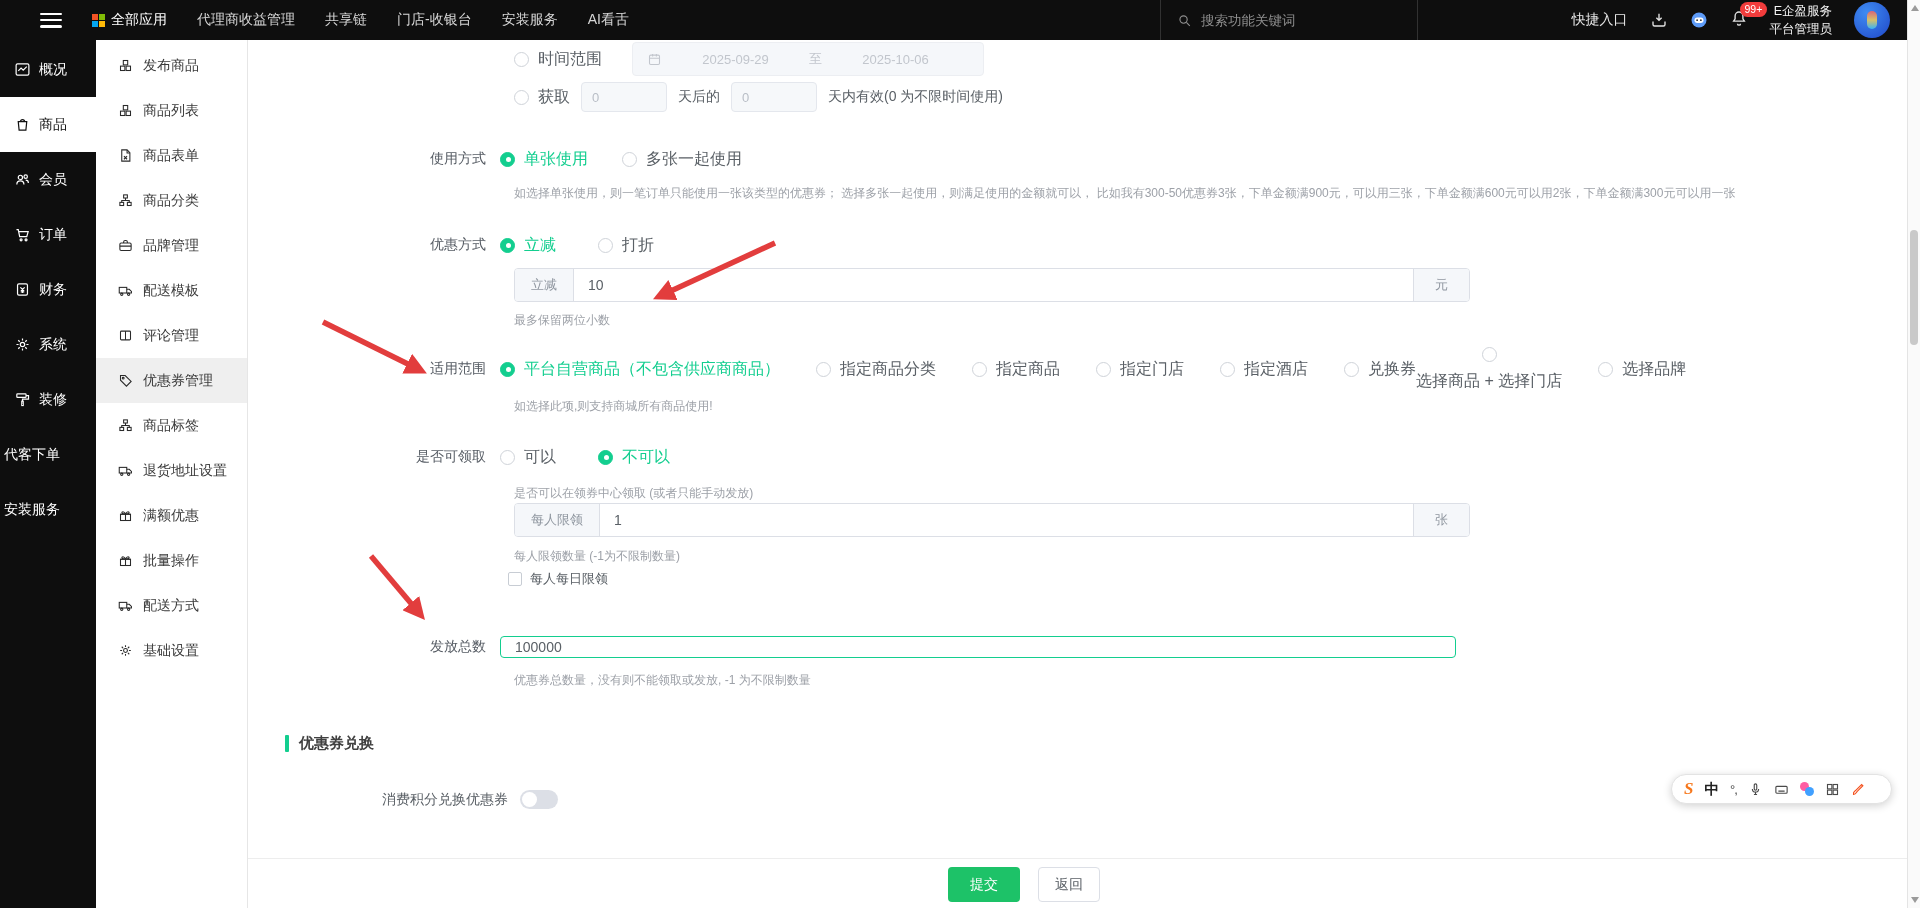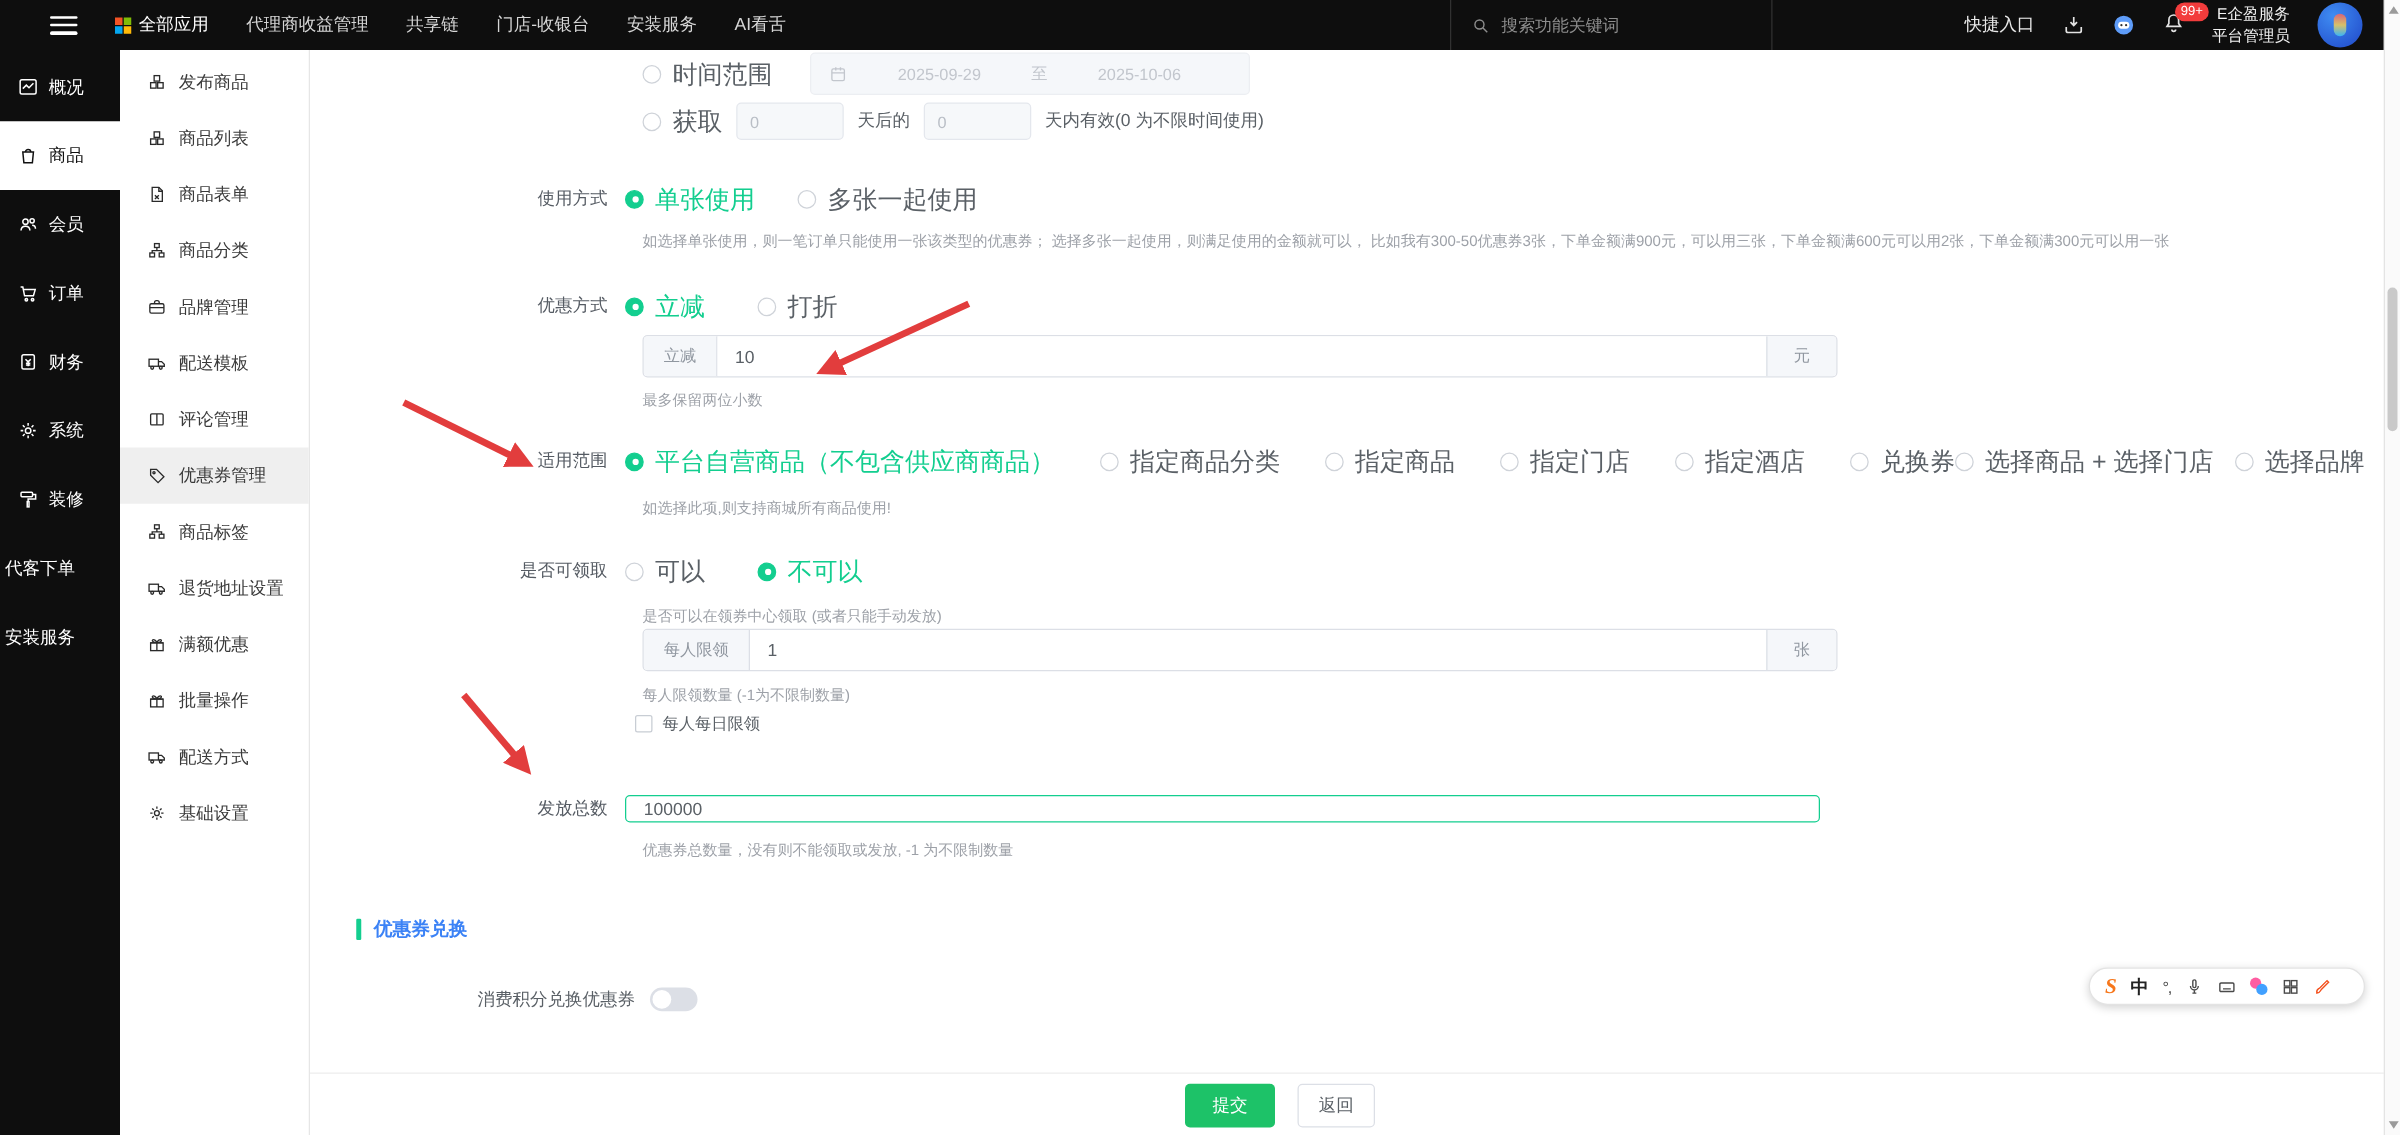--- a/index.html
+++ b/index.html
@@ -50,21 +50,21 @@
   .ssidebar{width:152px;background:#fff;border-right:1px solid #e6e6e6;flex-shrink:0;padding-top:3px;}
   .sitem{height:45px;display:flex;align-items:center;gap:10px;padding-left:22px;font-size:14px;color:#3a3a3a;cursor:pointer;white-space:nowrap;}
   .sitem svg{width:15px;height:15px;color:#2a2a2a;flex-shrink:0;}
   .sitem.active{background:#efefef;}
 
   
   .main{position:relative;flex:1;background:#fff;overflow:hidden;}
   .frow{position:absolute;left:0;display:flex;align-items:center;}
   .flabel{width:252px;text-align:right;padding-right:14px;color:var(--label);font-size:14px;flex-shrink:0;white-space:nowrap;}
   .ropt{display:flex;align-items:center;gap:9px;cursor:pointer;white-space:nowrap;}
-  .ropt .txt{font-size:20px;color:#5a6066;}
+  .ropt .txt{font-size:16px;color:#5a6066;}
   .ropt.sel .txt{color:var(--accent);}
   .radio{width:15px;height:15px;border:1px solid #cfd3d9;border-radius:50%;background:#fff;position:relative;flex-shrink:0;}
   .radio.on{background:var(--accent);border-color:var(--accent);}
   .radio.on::after{content:"";position:absolute;left:4.5px;top:4.5px;width:5px;height:5px;border-radius:50%;background:#fff;}
   .help{position:absolute;font-size:12px;color:var(--help);white-space:nowrap;}
 
   .datebox{margin-left:30px;width:352px;height:34px;background:#f5f7fa;border:1px solid #eceef2;border-radius:4px;display:flex;align-items:center;padding:0 14px;color:#c2c6cd;font-size:13px;cursor:pointer;}
   .datebox svg{width:15px;height:15px;flex-shrink:0;}
   .datebox .d{flex:1;text-align:center;}
   .mini{width:86px;height:30px;background:#f6f8fa;border:1px solid #e4e7ed;border-radius:4px;color:#b9bec6;font-size:13px;padding-left:10px;font-family:inherit;outline:none;}
@@ -74,21 +74,21 @@
   .ipre{background:#f5f7fa;border-right:1px solid var(--line);color:#9097a0;font-size:13px;display:flex;align-items:center;padding:0 16px;white-space:nowrap;}
   .isuf{background:#f5f7fa;border-left:1px solid var(--line);color:#9097a0;font-size:13px;display:flex;align-items:center;justify-content:center;width:56px;}
   .ival{flex:1;border:none;outline:none;padding-left:14px;font-size:14px;color:#5a6066;font-family:inherit;background:#fff;}
   .total-input{width:956px;height:22px;border:1px solid var(--accent);border-radius:4px;padding-left:14px;font-size:14px;color:#5a6066;outline:none;font-family:inherit;}
 
   .cb{width:14px;height:14px;border:1px solid #c8cdd4;border-radius:2px;background:#fff;flex-shrink:0;cursor:pointer;}
   .cbrow{position:absolute;display:flex;align-items:center;gap:8px;font-size:13px;color:#5a6066;}
 
   .sechead{position:absolute;display:flex;align-items:center;gap:10px;}
   .greenbar{width:4px;height:17px;background:var(--accent);border-radius:1px;}
-  .sechead .t{font-size:15px;font-weight:bold;color:#3b82f6;}
+  .sechead .t{font-size:15px;font-weight:bold;color:#404040;}
   .togglerow{position:absolute;display:flex;align-items:center;gap:12px;font-size:14px;color:#5a6066;}
   .toggle{width:38px;height:19px;border-radius:10px;background:#dcdfe6;position:relative;cursor:pointer;}
   .toggle .knob{position:absolute;left:2px;top:2px;width:15px;height:15px;border-radius:50%;background:#fff;}
 
   .footer{position:absolute;left:0;right:0;bottom:0;height:50px;background:#fff;border-top:1px solid #ededed;}
   .btn-submit{position:absolute;left:700px;top:8px;width:72px;height:35px;background:var(--btn-green);color:#fff;border:none;border-radius:4px;font-size:14px;cursor:pointer;font-family:inherit;}
   .btn-back{position:absolute;left:790px;top:8px;width:62px;height:35px;background:#fff;color:#5a6066;border:1px solid var(--line);border-radius:4px;font-size:14px;cursor:pointer;font-family:inherit;}
 
   
   .arrows{position:absolute;left:0;top:0;width:1920px;height:908px;pointer-events:none;z-index:50;}
@@ -504,21 +504,21 @@
           <span class="txt">指定门店</span>
         </span>
         <span class="ropt" style="margin-right:36px;">
           <span class="radio"></span>
           <span class="txt">指定酒店</span>
         </span>
         <span class="ropt" style="">
           <span class="radio"></span>
           <span class="txt">兑换券</span>
         </span>
-        <span class="ropt" style="margin-right:17px;">
+        <span class="ropt" style="margin-right:36px;flex-direction:column;">
           <span class="radio"></span>
           <span class="txt">选择商品 + 选择门店</span>
         </span>
         <span class="ropt">
           <span class="radio"></span>
           <span class="txt">选择品牌</span>
         </span>
       </div>
       <div class="help" style="top:358px;left:266px;">如选择此项,则支持商城所有商品使用!</div>
 

